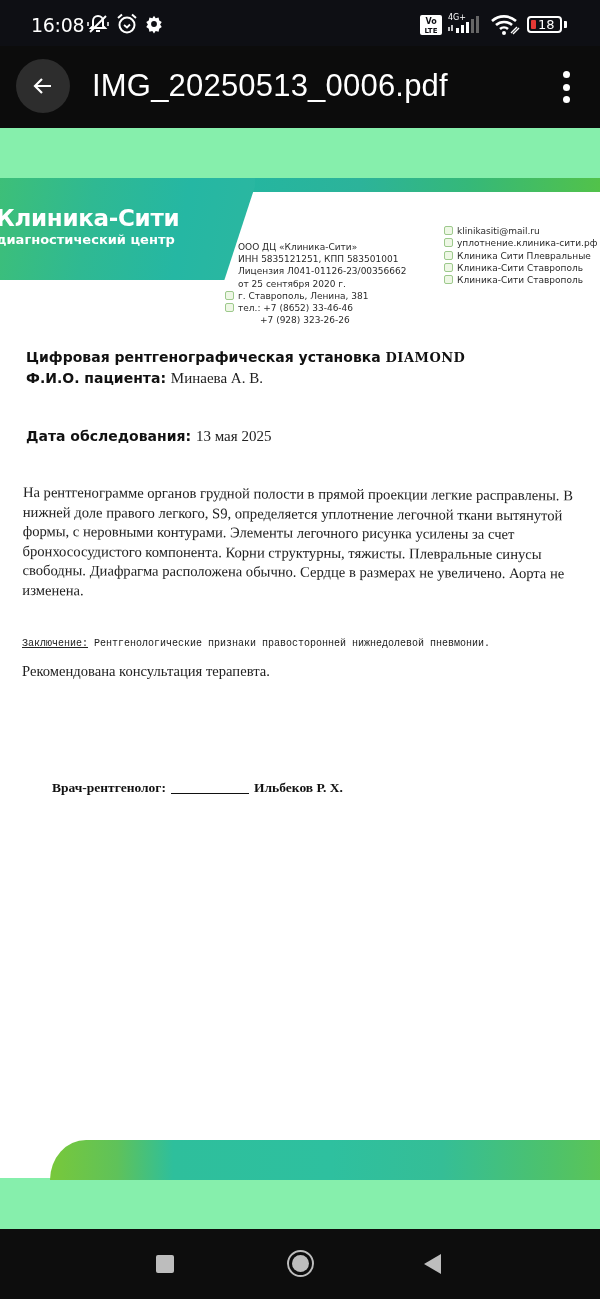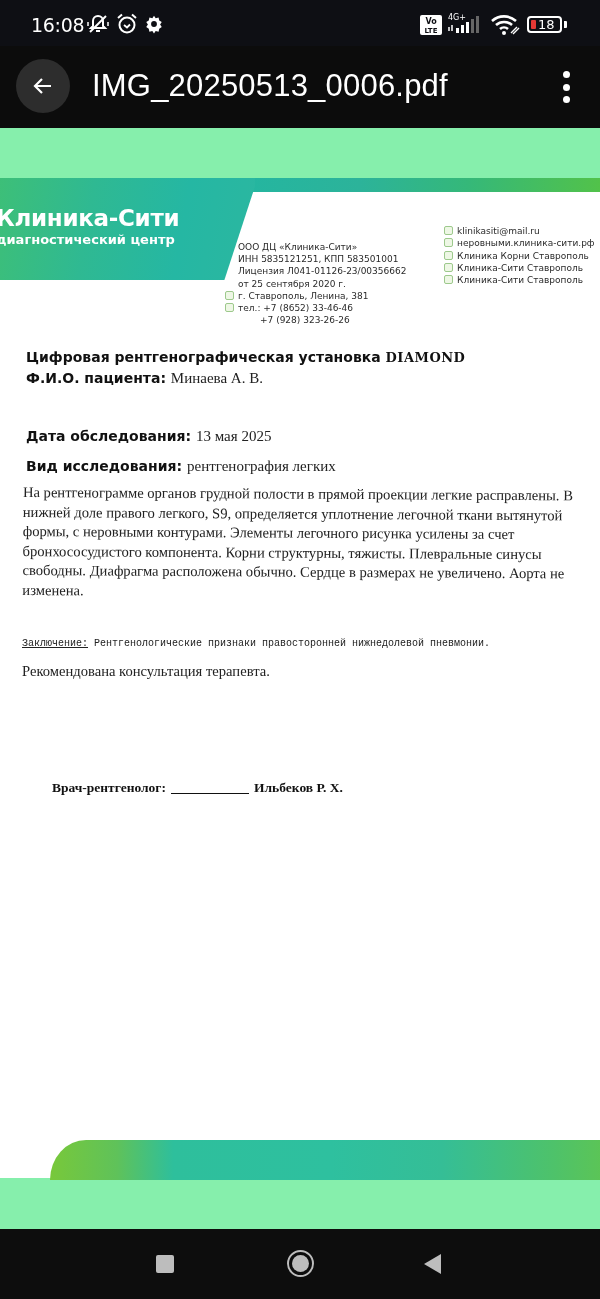--- a/index.html
+++ b/index.html
@@ -149,34 +149,33 @@
       <span class="org-line">ИНН 5835121251, КПП 583501001</span>
       <span class="org-line">Лицензия Л041-01126-23/00356662</span>
       <span class="org-line">от 25 сентября 2020 г.</span>
       <span class="org-line addr"><span class="mini-ico"></span><span>г. Ставрополь, Ленина, 381</span></span>
       <span class="org-line addr"><span class="mini-ico"></span><span>тел.: +7 (8652) 33-46-46</span></span>
       <span class="org-line indent">+7 (928) 323-26-26</span>
     </div>
 
     <div class="contacts">
       <span class="contact-line"><span class="mini-ico"></span><span>klinikasiti@mail.ru</span></span>
-      <span class="contact-line"><span class="mini-ico"></span><span>неровными.клиника-сити.рф</span></span>
-      <span class="contact-line"><span class="mini-ico"></span><span>Клиника Корни Ставрополь</span></span>
+      <span class="contact-line"><span class="mini-ico"></span><span>уплотнение.клиника-сити.рф</span></span>
+      <span class="contact-line"><span class="mini-ico"></span><span>Клиника Сити Плевральные</span></span>
       <span class="contact-line"><span class="mini-ico"></span><span>Клиника-Сити Ставрополь</span></span>
       <span class="contact-line"><span class="mini-ico"></span><span>Клиника-Сити Ставрополь</span></span>
     </div>
 
     <div class="device-title">
       <span>Цифровая рентгенографическая установка</span>
       <span class="device-brand">DIAMOND</span>
     </div>
 
     <div class="field f1"><span class="lbl">Ф.И.О. пациента</span><span class="lbl">: </span><span class="val">Минаева А. В.</span></div>
     <div class="field f3"><span class="lbl">Дата обследования</span><span class="lbl">: </span><span class="val">13 мая 2025</span></div>
-    <div class="field f4"><span class="lbl">Вид исследования</span><span class="lbl">: </span><span class="val">рентгенография легких</span></div>
 
     <div class="findings">На рентгенограмме органов грудной полости в прямой проекции легкие расправлены. В нижней доле правого легкого, S9, определяется уплотнение легочной ткани вытянутой формы, с неровными контурами. Элементы легочного рисунка усилены за счет бронхососудистого компонента. Корни структурны, тяжисты. Плевральные синусы свободны. Диафрагма расположена обычно. Сердце в размерах не увеличено. Аорта не изменена.</div>
 
     <div class="conclusion">
       <span class="lbl">Заключение:</span>
       <span>Рентгенологические признаки правосторонней нижнедолевой пневмонии.</span>
     </div>
     <div class="recommend">Рекомендована консультация терапевта.</div>
 
     <div class="signature">

